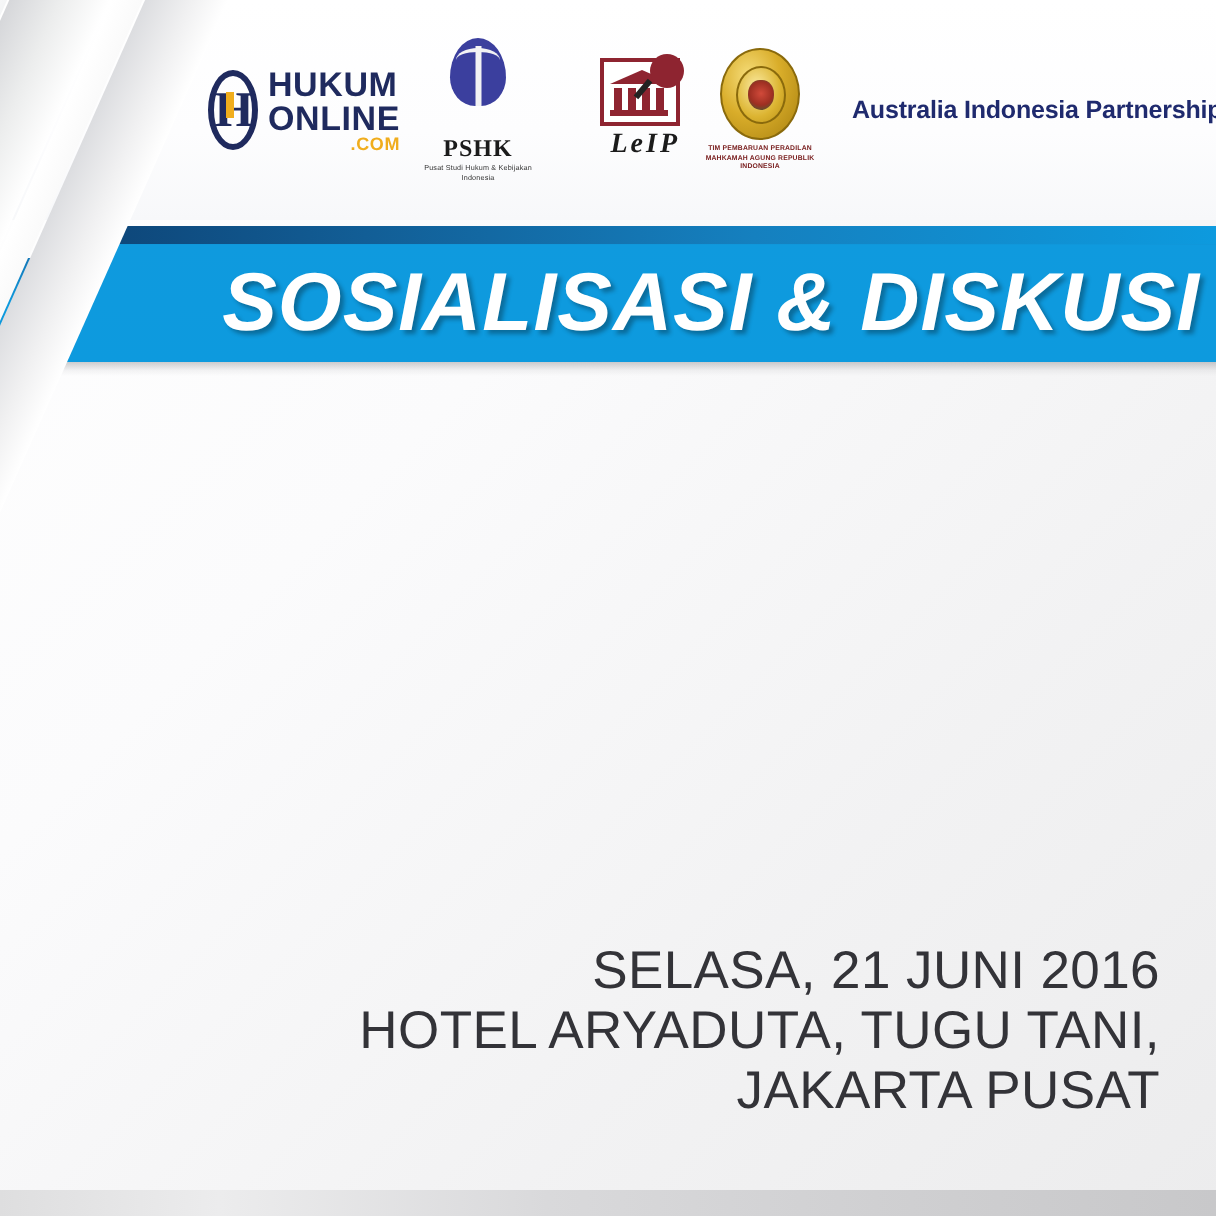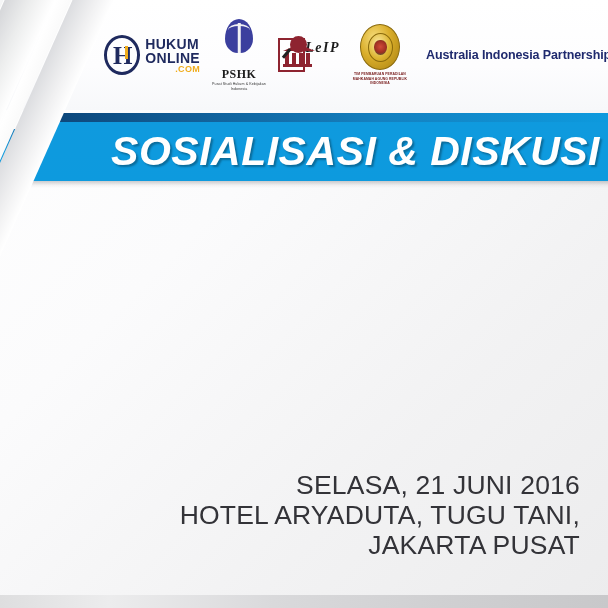--- a/index.html
+++ b/index.html
@@ -69,21 +69,21 @@
     right: 9px; top: 8px;
     width: 3.5px; height: 13px;
     background: #f0ad1d;
   }
   .hol-words {
     display: flex;
     flex-direction: column;
     line-height: 1.0;
   }
   .hol-words .w1, .hol-words .w2 {
-    font-size: 14px;
+    font-size: 17px;
     font-weight: bold;
     color: #1f2a5e;
     letter-spacing: 0.3px;
   }
   .hol-words .w3 {
     font-size: 9px;
     font-weight: bold;
     color: #f0ad1d;
     letter-spacing: 0.3px;
     text-align: right;
@@ -134,22 +134,22 @@
     text-align: center;
     line-height: 1.35;
     width: 56px;
     letter-spacing: .1px;
   }
 
   
   .logo-leip {
     width: 62px;
     display: flex;
-    flex-direction: row;
-    align-items: flex-start;
+    flex-direction: column;
+    align-items: flex-end;
     margin-left: 8px;
   }
   .leip-mark {
     position: relative;
     width: 40px; height: 34px;
     border: 2.5px solid #8e2430;
     box-sizing: border-box;
     background: #fff;
   }
   .leip-roof {

